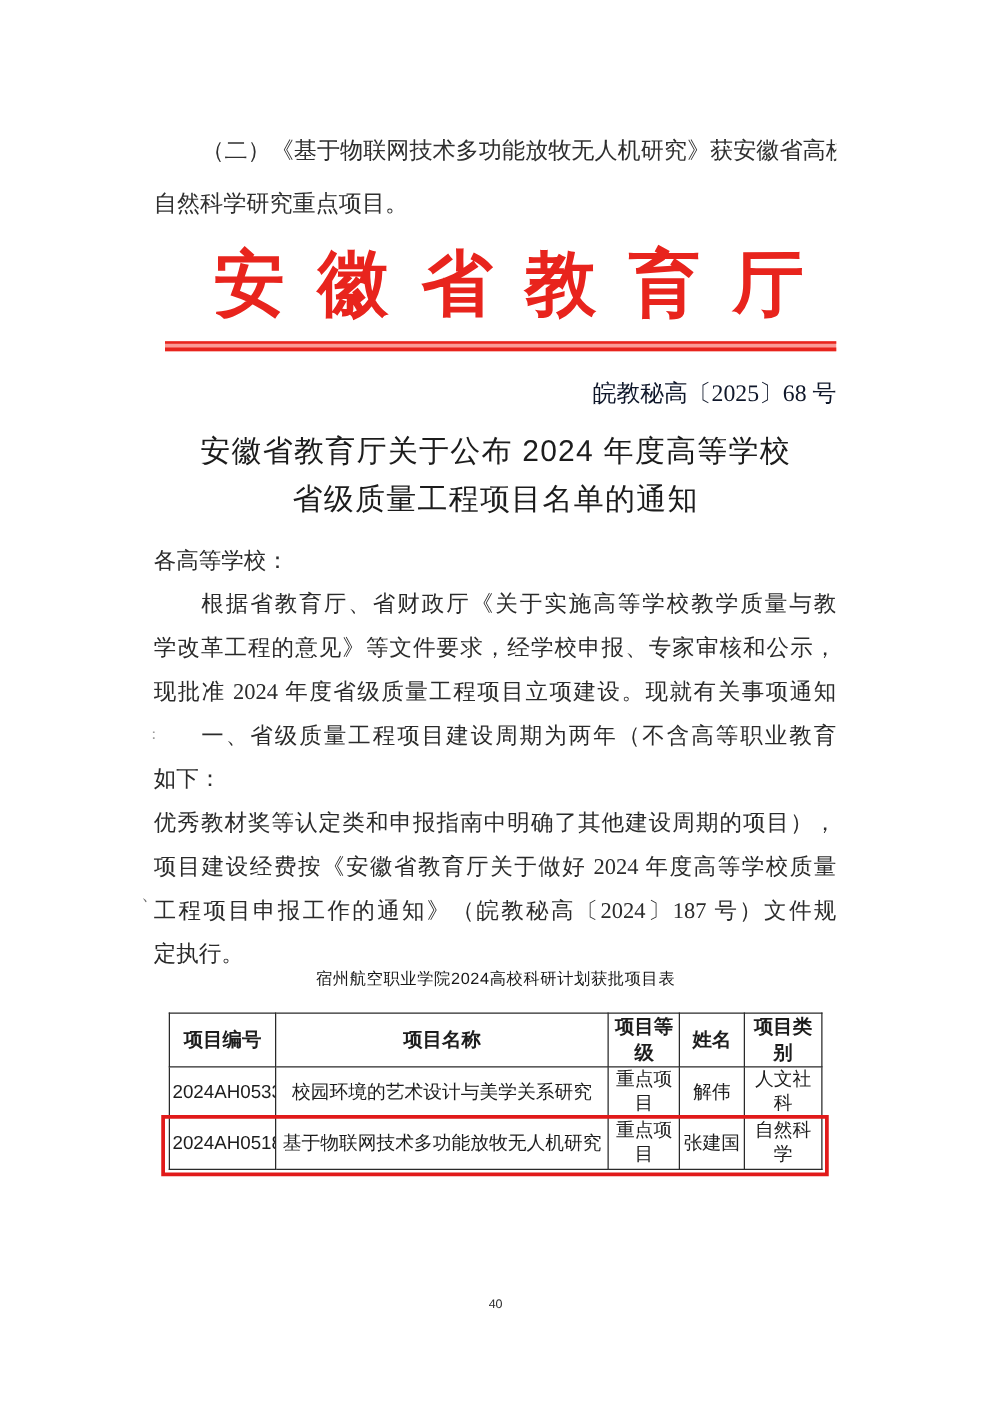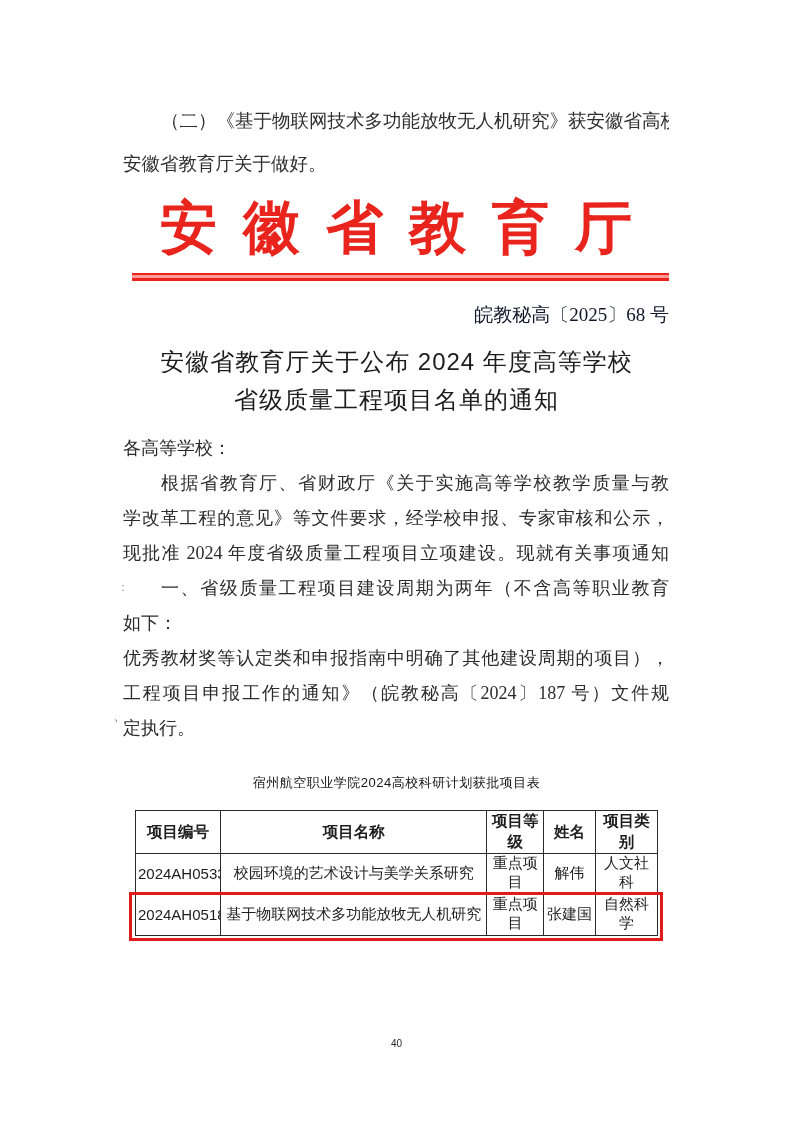--- a/index.html
+++ b/index.html
@@ -16,21 +16,21 @@
     position:absolute;left:123px;width:546px;top:100px;
     font-size:18.5px;line-height:43px;color:#2f2f2f;
   }
   .line{display:block;overflow:hidden;}
   .fill{text-align:justify;text-align-last:justify;white-space:nowrap;}
   .indent{padding-left:38px;}
   .indent.fill{width:calc(100% - 38px);}
   
   .agency{
     position:absolute;left:123px;width:546px;top:186px;
-    text-align:center;
+    text-align:right;
     font-family:"Liberation Serif","DejaVu Serif",serif;
     font-weight:bold;
     font-size:57px;line-height:84px;
     letter-spacing:26px;padding-left:26px;box-sizing:border-box;
     color:#e8241d;white-space:nowrap;
   }
   .double-rule{
     position:absolute;left:132px;width:537px;top:273px;
     height:3px;background:#fb9a96;
     border-top:2.5px solid #e8241d;border-bottom:3px solid #e8241d;
@@ -85,41 +85,42 @@
     font-size:10px;color:#2a2a2a;
   }
 </style>
 </head>
 <body>
 
 <div class="page">
 
   <div class="intro">
     <span class="line fill indent">（二）《基于物联网技术多功能放牧无人机研究》获安徽省高校</span>
-    <span class="line">安徽省教育厅关于做好。</span>
+    <span class="line">自然科学研究重点项目。</span>
   </div>
 
   <div class="agency">安徽省教育厅</div>
   <div class="double-rule"></div>
 
   <div class="doc-number">皖教秘高〔2025〕68 号</div>
 
   <div class="notice-title">
     <span class="line">安徽省教育厅关于公布 2024 年度高等学校</span>
     <span class="line">省级质量工程项目名单的通知</span>
   </div>
 
   <div class="body-text">
     <span class="line">各高等学校：</span>
     <span class="line fill indent">根据省教育厅、省财政厅《关于实施高等学校教学质量与教</span>
     <span class="line fill">学改革工程的意见》等文件要求，经学校申报、专家审核和公示，</span>
     <span class="line fill">现批准 2024 年度省级质量工程项目立项建设。现就有关事项通知</span>
     <span class="line fill indent">一、省级质量工程项目建设周期为两年（不含高等职业教育</span>
     <span class="line">如下：</span>
     <span class="line fill">优秀教材奖等认定类和申报指南中明确了其他建设周期的项目），</span>
+    <span class="line fill">项目建设经费按《安徽省教育厅关于做好 2024 年度高等学校质量</span>
     <span class="line fill">工程项目申报工作的通知》（皖教秘高〔2024〕187 号）文件规</span>
     <span class="line">定执行。</span>
   </div>
 
   <span class="artifact a1">、</span>
   <span class="artifact a2">：</span>
 
   <div class="table-caption">宿州航空职业学院2024高校科研计划获批项目表</div>
 
   <div class="table-wrap">

